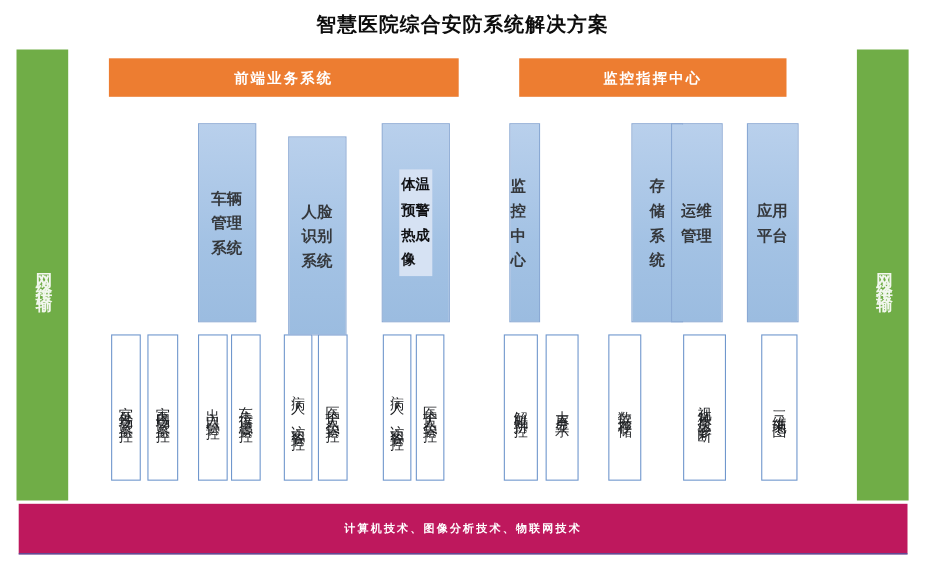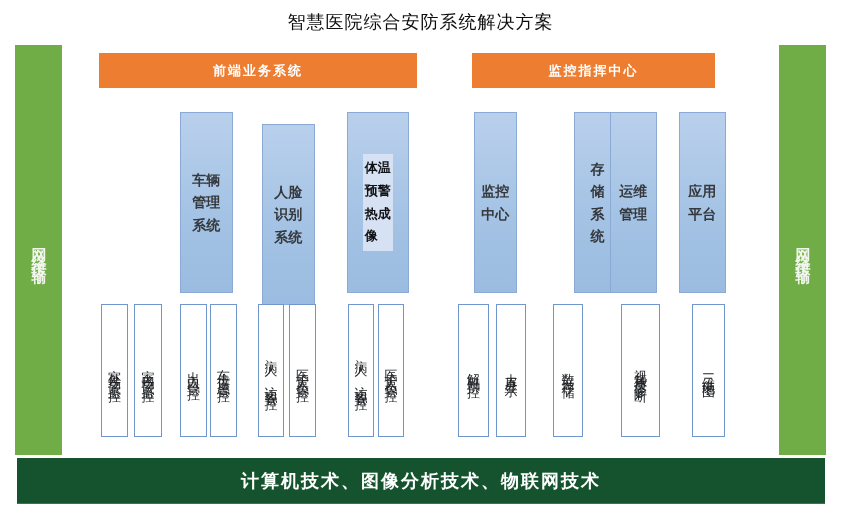--- a/index.html
+++ b/index.html
@@ -2,21 +2,21 @@
 <html><head>
 <meta charset="utf-8">
 <style>
   html,body{margin:0;padding:0;background:#ffffff;}
   .canvas{
     position:relative;width:841px;height:520px;background:#ffffff;
     font-family:"Liberation Sans","DejaVu Sans",sans-serif;overflow:hidden;
   }
   .title{
     position:absolute;top:10px;left:0;width:100%;text-align:center;
-    font-size:18px;font-weight:400;color:#0d0d0d;letter-spacing:1px;
+    font-size:18px;font-weight:700;color:#0d0d0d;letter-spacing:1px;
   }
   .vbar{
     position:absolute;top:45px;width:47px;height:410px;background:#70AD47;
     display:flex;align-items:center;justify-content:center;
   }
   .vbar span{
     writing-mode:vertical-rl;text-orientation:upright;
     color:#f2f7ee;font-weight:700;font-size:15px;letter-spacing:7px;
   }
   .vbar.left{left:15px;}
@@ -47,22 +47,22 @@
     position:absolute;top:304px;height:133px;background:#ffffff;
     border:1px solid #7097cd;box-sizing:border-box;
     display:flex;align-items:center;justify-content:center;
   }
   .sub span{
     writing-mode:vertical-rl;text-orientation:upright;
     font-size:13px;color:#1c1e21;letter-spacing:4px;line-height:1;
   }
   .footer{
     position:absolute;left:17px;top:458px;width:808px;height:45px;
-    background:#14532d;border-bottom:1px solid #3a62ad;
-    color:#ffffff;font-size:18px;font-weight:700;letter-spacing:2px;
+    background:#be185d;border-bottom:1px solid #3a62ad;
+    color:#ffffff;font-size:10px;font-weight:700;letter-spacing:2px;
     display:flex;align-items:center;justify-content:center;
   }
 </style>
 </head>
 <body>
 
 <div class="canvas">
 
   <div class="title">智慧医院综合安防系统解决方案</div>
 
@@ -79,21 +79,21 @@
   <div class="sys" style="left:180px;width:53px;">
     <span class="syslabel">车辆管理系统</span>
   </div>
   <div class="sys" style="left:262px;width:53px;margin-top:12px;">
     <span class="syslabel">人脸识别系统</span>
   </div>
   <div class="sys" style="left:347px;width:62px;">
     <span class="syslabel hl">体温预警热成像</span>
   </div>
 
-  <div class="sys" style="left:474px;width:43px;">
+  <div class="sys" style="left:463px;width:28px;">
     <span class="syslabel">监控中心</span>
   </div>
   <div class="sys" style="left:574px;width:47px;align-items:center;">
     <span class="syslabel one">存储系统</span>
   </div>
   <div class="sys" style="left:610px;width:47px;">
     <span class="syslabel">运维管理</span>
   </div>
   <div class="sys" style="left:679px;width:47px;">
     <span class="syslabel">应用平台</span>

